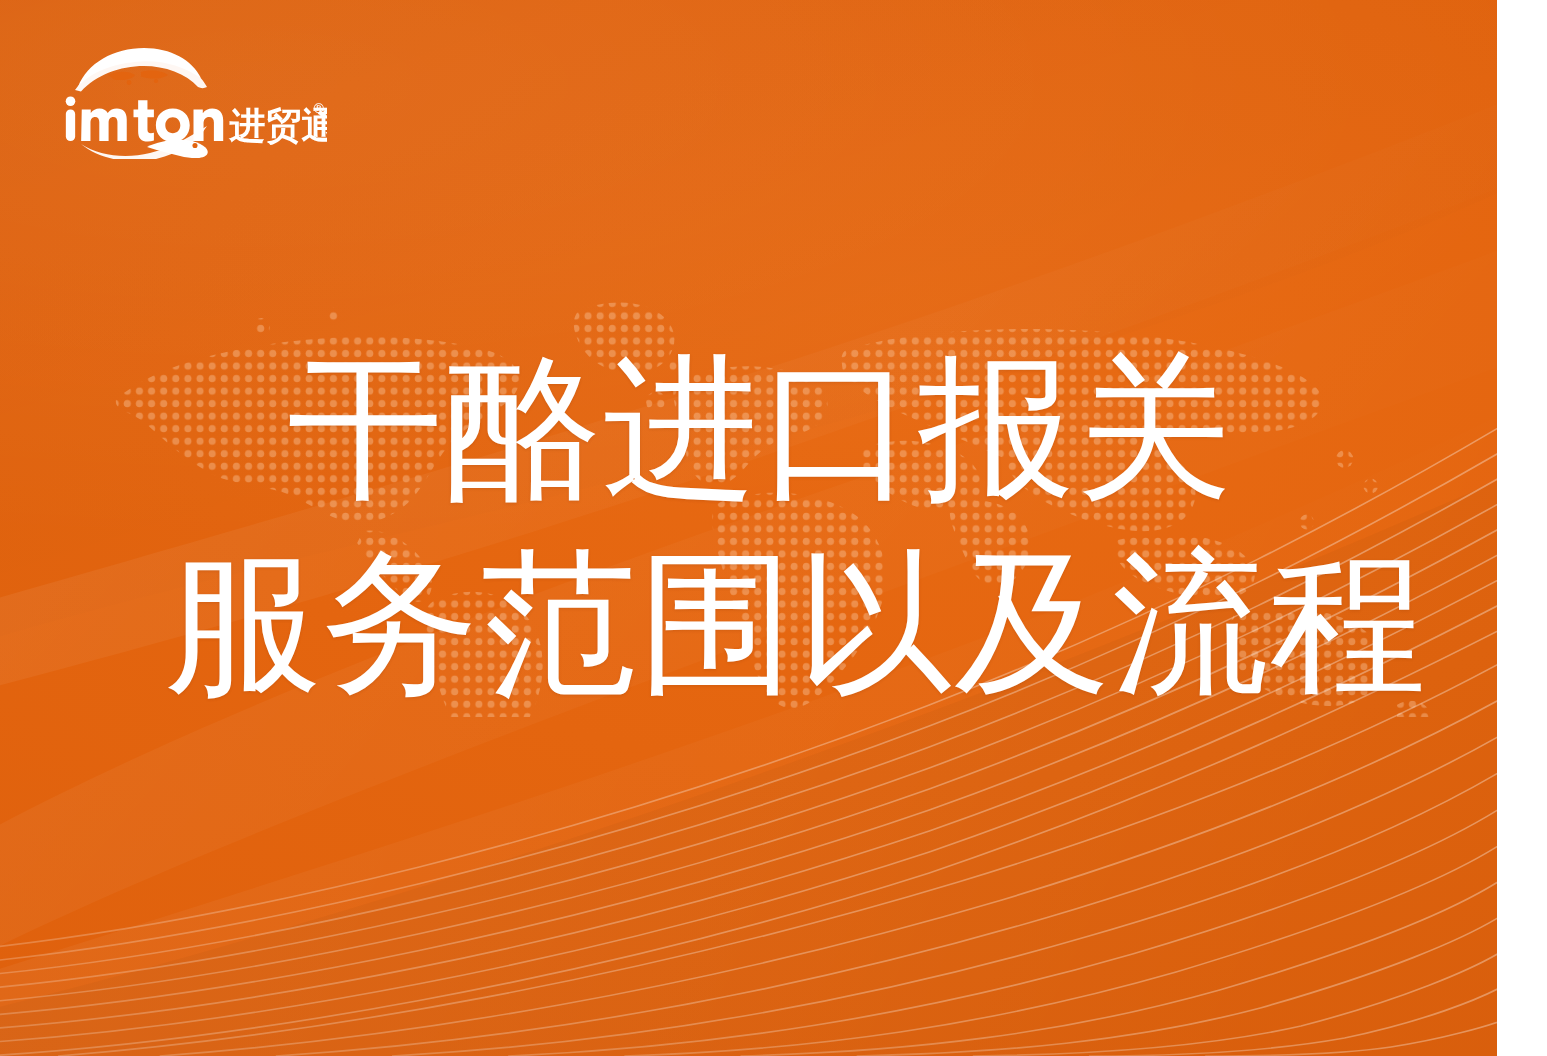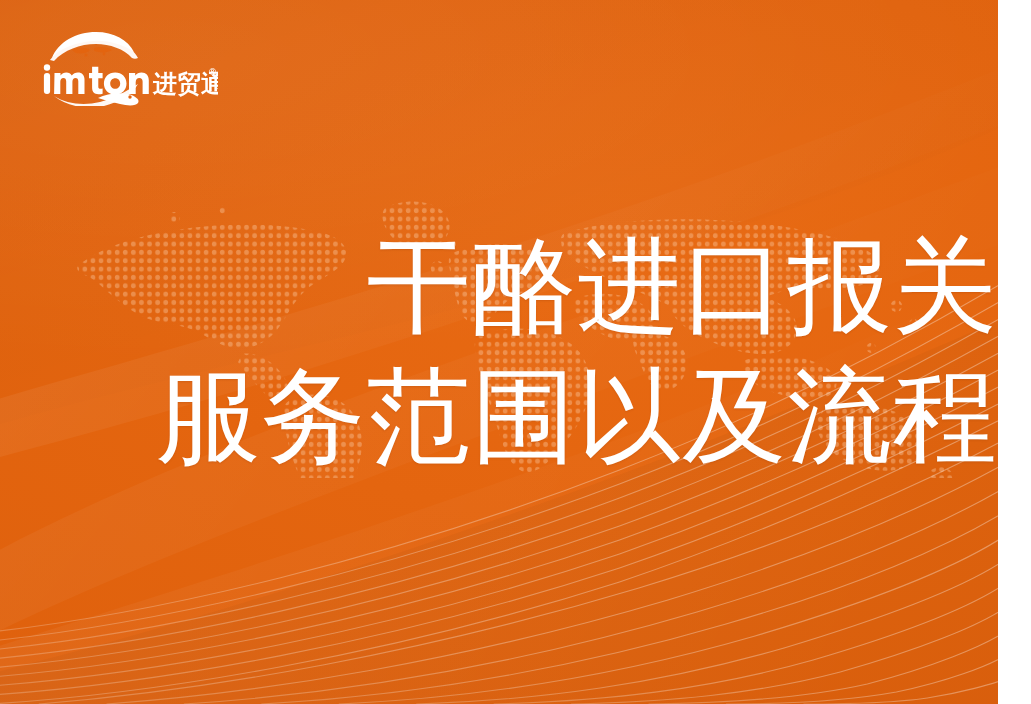--- a/index.html
+++ b/index.html
@@ -67,21 +67,21 @@
     height: 80px;
   }
   #logo svg { display: block; width: 100%; height: 100%; }
 
   
   #title-block {
     position: absolute;
     left: 16px;
     right: 0;
     top: 228px;
-    text-align: right;
+    text-align: center;
     user-select: none;
   }
   .title-line {
     color: #ffffff;
     font-family: "Liberation Serif", "DejaVu Serif", serif;
     font-weight: 400;
     letter-spacing: 0.012em;
     white-space: nowrap;
     text-shadow: 0 1px 2px rgba(120,45,0,0.18);
   }

